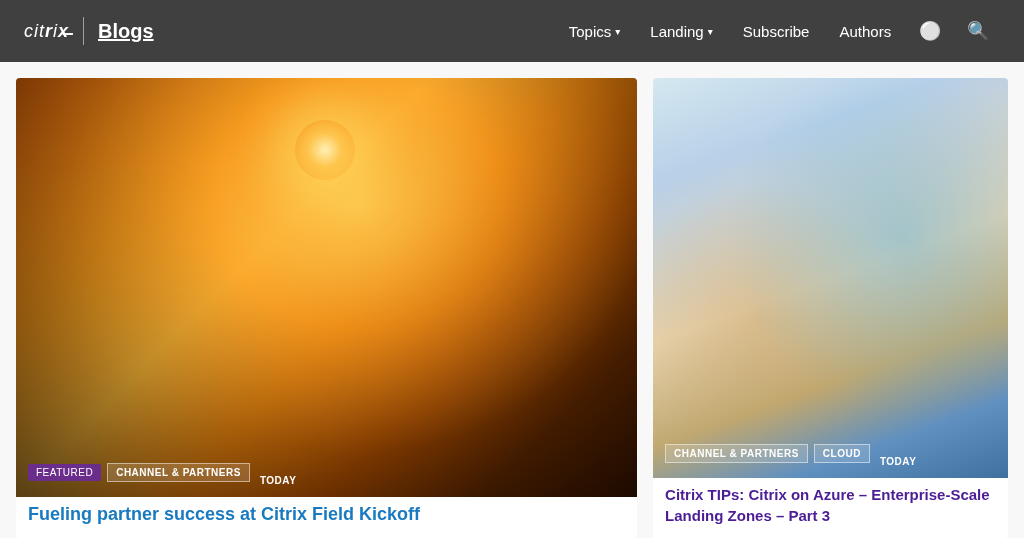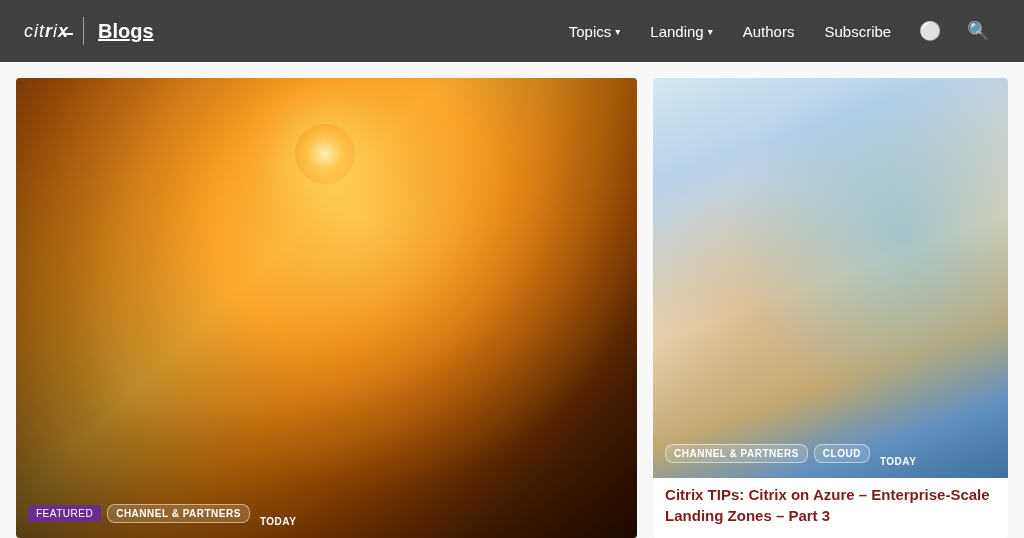--- a/index.html
+++ b/index.html
@@ -146,21 +146,21 @@
       padding: 6px 12px 12px 12px;
       font-size: 18px;
       font-weight: bold;
       color: #1a7abf;
       line-height: 1.3;
     }
     .card-title-sm {
       padding: 6px 12px 12px 12px;
       font-size: 15px;
       font-weight: bold;
-      color: #7f1d1d;
+      color: #4c1d95;
       line-height: 1.4;
     }
 
     
     .overlay-tags {
       position: absolute;
       bottom: 8px;
       left: 12px;
       display: flex;
       gap: 6px;
@@ -175,21 +175,21 @@
       border-radius: 2px;
       letter-spacing: 0.5px;
       text-transform: uppercase;
     }
     .overlay-tag-channel {
       background: rgba(255,255,255,0.15);
       color: white;
       font-size: 10px;
       font-weight: bold;
       padding: 3px 8px;
-      border-radius: 8px;
+      border-radius: 0;
       border: 1px solid rgba(255,255,255,0.5);
       letter-spacing: 0.5px;
       text-transform: uppercase;
     }
     .overlay-tag-today {
       color: white;
       font-size: 10px;
       font-weight: bold;
       padding: 3px 4px;
       letter-spacing: 0.5px;
@@ -222,41 +222,42 @@
   <nav class="header-nav">
     <a class="nav-item">
       <span>Topics</span>
       <span class="chevron">▾</span>
     </a>
     <a class="nav-item">
       <span>Landing</span>
       <span class="chevron">▾</span>
     </a>
     <a class="nav-item">
+      <span>Subscribe</span>
+    </a>
+    <a class="nav-item">
       <span>Authors</span>
-    </a>
-    <a class="nav-item">
-      <span>Subscribe</span>
     </a>
     <span class="nav-icon">⚪</span>
     <span class="nav-icon">🔍</span>
   </nav>
 </header>
 
 <main class="main">
 
   <article class="card-left">
     <div class="card-image">
       <div class="img-left"></div>
       <div class="overlay-tags">
         <span class="overlay-tag-featured">FEATURED</span>
         <span class="overlay-tag-channel">CHANNEL &amp; PARTNERS</span>
         <span class="overlay-tag-today">TODAY</span>
       </div>
     </div>
+    <h2 class="card-title">Fueling partner success at Citrix Field Kickoff</h2>
   </article>
 
   <article class="card-right">
     <div class="card-image">
       <div class="img-right"></div>
       <div class="overlay-tags-right">
         <span class="overlay-tag-channel">CHANNEL &amp; PARTNERS</span>
         <span class="overlay-tag-channel">CLOUD</span>
         <span class="overlay-tag-today">TODAY</span>
       </div>

